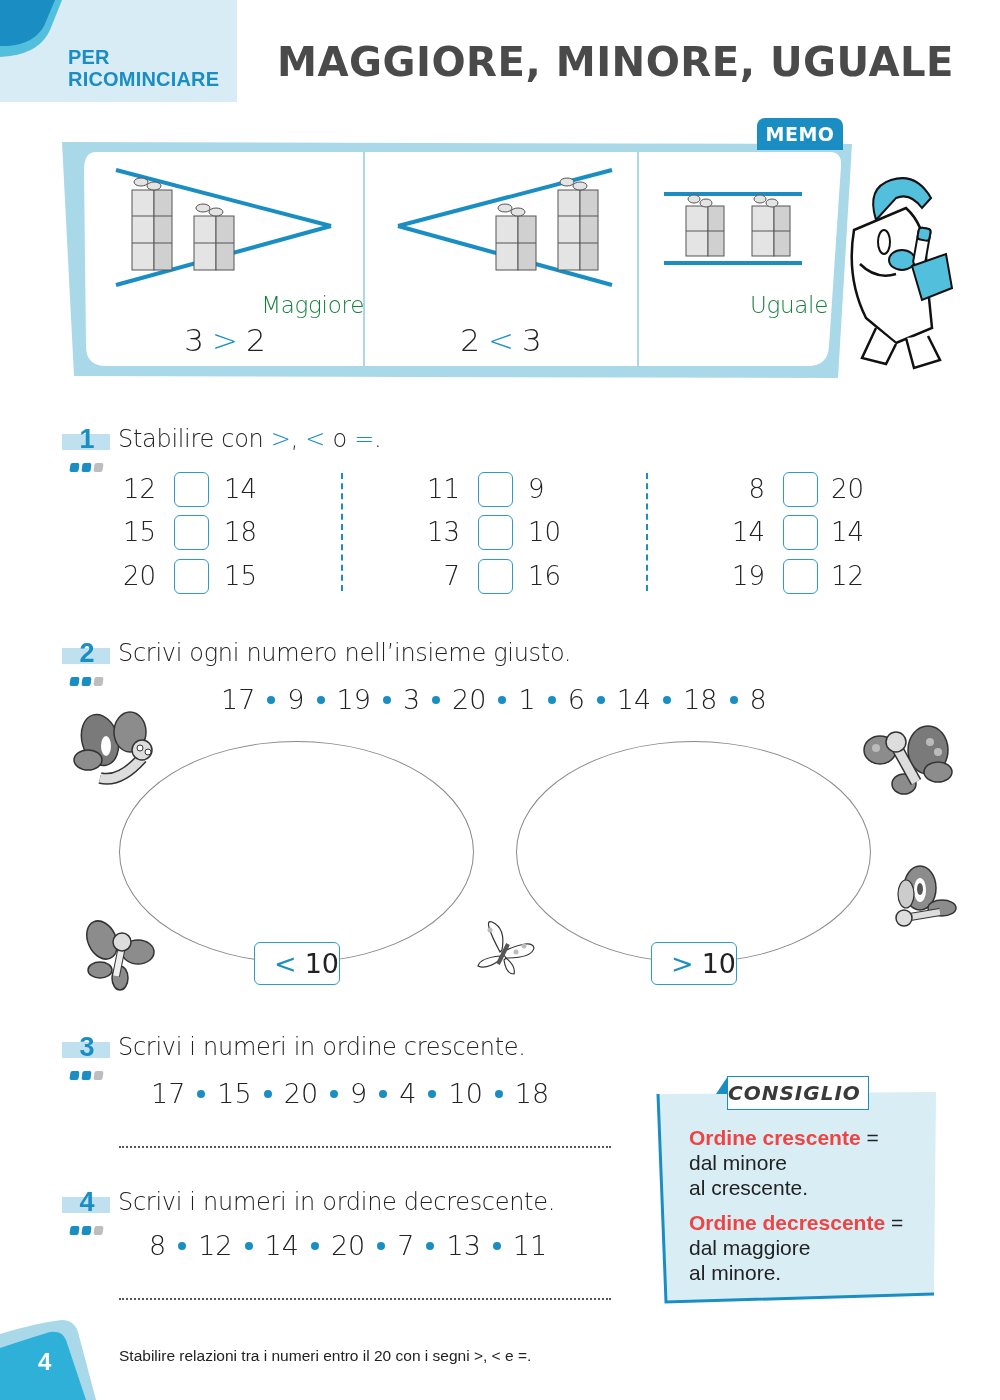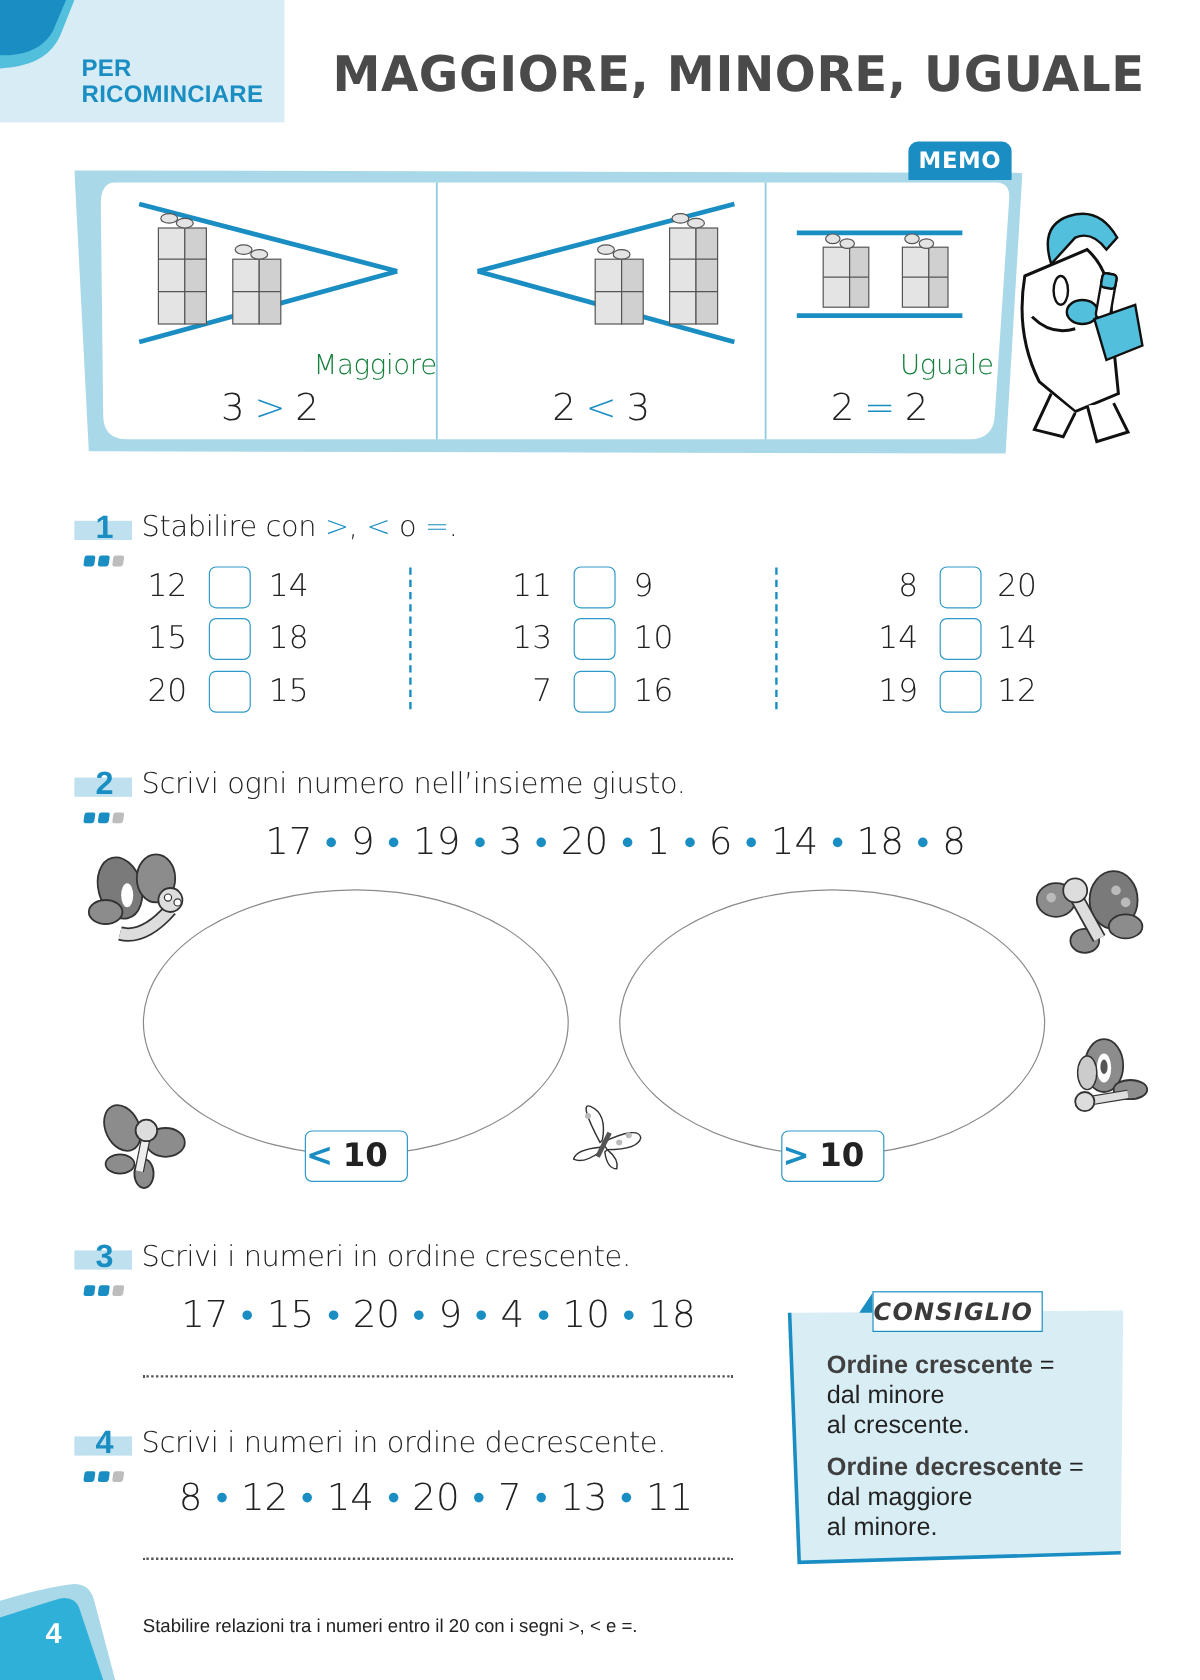--- a/index.html
+++ b/index.html
@@ -33,34 +33,34 @@
   .ex-title .sym { color: #1a8ec3; }
 
   
   .cmp-row { position: absolute; height: 40px; font-size: 26px; font-family: "DejaVu Sans", sans-serif; font-weight: 300; color: #222; }
   .cmp-row .l { position: absolute; width: 40px; text-align: right; top: 2px; }
   .cmp-row .box { position: absolute; width: 35px; height: 35px; border: 1.6px solid #2f9ac9; border-radius: 6px; background: #fff; }
   .cmp-row .r { position: absolute; top: 2px; }
   .vdash { position: absolute; width: 0; border-left: 2.5px dashed #1a8ec3; }
 
   
-  .seq { position: absolute; font-size: 31px; font-family: "DejaVu Sans", sans-serif; font-weight: 300; color: #222; white-space: nowrap; }
+  .seq { position: absolute; font-size: 27px; font-family: "DejaVu Sans", sans-serif; font-weight: 300; color: #222; white-space: nowrap; }
   .seq .it { display: inline-block; }
   .seq .dot { display: inline-block; width: 8px; height: 8px; background: #1a8ec3; border-radius: 50%; vertical-align: middle; margin: 0 12px; position: relative; top: -2px; }
   .oval { position: absolute; border: 1.5px solid #8a8a8a; border-radius: 50%; }
-  .set-label { position: absolute; width: 86px; height: 43px; border: 1.6px solid #2f9ac9; border-radius: 6px; background: #fff; text-align: left; font-size: 27px; line-height: 41px; font-family: "DejaVu Sans", sans-serif; font-weight: 700; color: #222; }
+  .set-label { position: absolute; width: 86px; height: 43px; border: 1.6px solid #2f9ac9; border-radius: 6px; background: #fff; text-align: right; font-size: 27px; line-height: 41px; font-family: "DejaVu Sans", sans-serif; font-weight: 400; color: #222; }
   .set-label .sym { color: #1a8ec3; margin-right: 8px; }
   .bfly { position: absolute; }
 
   
   .ans-line { position: absolute; height: 0; border-top: 2px dotted #555; }
   .tip-shadow { position: absolute; }
   .tip-tag { position: absolute; left: 727px; top: 1076px; width: 142px; height: 34px; background: #fff; border: 1.6px solid #1a8ec3; text-align: left; font-family: "DejaVu Sans", sans-serif; font-weight: bold; font-style: italic; font-size: 20px; line-height: 32px; color: #3a3a3a; letter-spacing: 1px; }
   .tip-text { position: absolute; left: 689px; font-size: 21px; line-height: 25px; color: #222; font-family: "Liberation Sans", sans-serif; }
-  .tip-text .kw { color: #404040; font-weight: bold; }
+  .tip-text .kw { color: #ef4444; font-weight: bold; }
 
   
   .foot-corner { position: absolute; left: 0; top: 1318px; }
   .page-num { position: absolute; left: 38px; top: 1348px; font-size: 24px; font-weight: bold; color: #fff; font-family: "Liberation Sans", sans-serif; }
   .foot-text { position: absolute; left: 119px; top: 1347px; font-size: 15.5px; color: #222; font-family: "Liberation Sans", sans-serif; }
 </style>
 </head>
 <body>
 
 <div class="hdr-band"></div>
@@ -140,23 +140,20 @@
       <ellipse cx="56" cy="47" rx="6" ry="4"></ellipse>
         <ellipse cx="68" cy="51" rx="6" ry="4"></ellipse>
       <rect x="114" y="54" width="22" height="50"></rect>
         <rect x="136" y="54" width="16" height="50" fill="#d0d0d0"></rect>
       <line x1="114" y1="79" x2="152" y2="79"></line>
       <ellipse cx="122" cy="47" rx="6" ry="4"></ellipse>
         <ellipse cx="134" cy="51" rx="6" ry="4"></ellipse>
     </g>
   </svg>
   <div class="lbl">Uguale</div>
-  <div class="expr">
-    <span>2</span><span class="sym">=</span><span>2</span>
-  </div>
 </div>
 
 <svg style="position:absolute;left:836px;top:168px;" width="130" height="210" viewBox="0 0 130 210">
   <path d="M40 52 Q30 20 55 12 Q80 4 95 30 L86 40 Q74 24 60 30 Z" fill="#52bfdc" stroke="#111" stroke-width="2"></path>
   <path d="M18 62 L70 40 Q92 60 90 100 L96 160 L60 175 L30 150 Q10 110 18 62 Z" fill="#fff" stroke="#111" stroke-width="2.5"></path>
   <ellipse cx="48" cy="74" rx="6" ry="12" fill="#fff" stroke="#111" stroke-width="2"></ellipse>
   <ellipse cx="66" cy="92" rx="13" ry="10" fill="#52bfdc" stroke="#111" stroke-width="2"></ellipse>
   <path d="M24 96 Q40 112 60 106" fill="none" stroke="#111" stroke-width="2.5"></path>
   <rect x="80" y="60" width="12" height="38" rx="4" fill="#fff" stroke="#111" stroke-width="2" transform="rotate(10 86 78)"></rect>
   <rect x="80" y="60" width="12" height="12" rx="3" fill="#52bfdc" stroke="#111" stroke-width="2" transform="rotate(10 86 78)"></rect>

